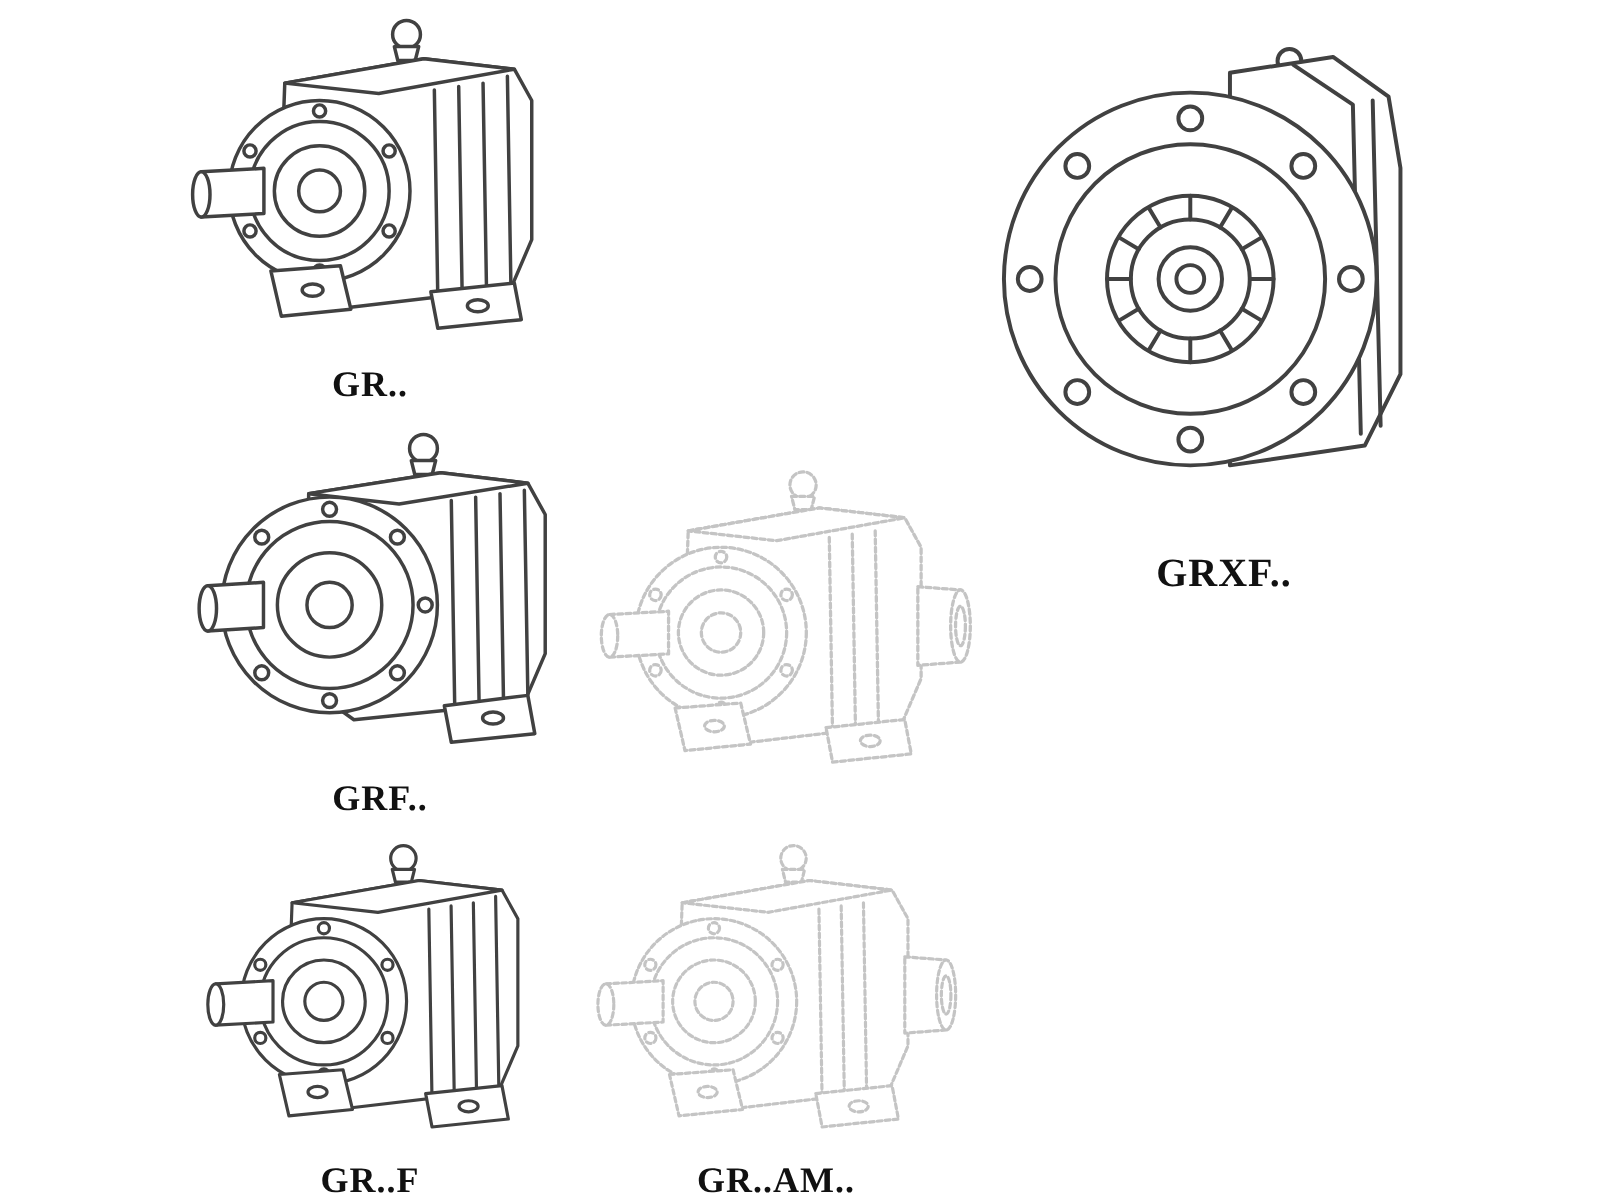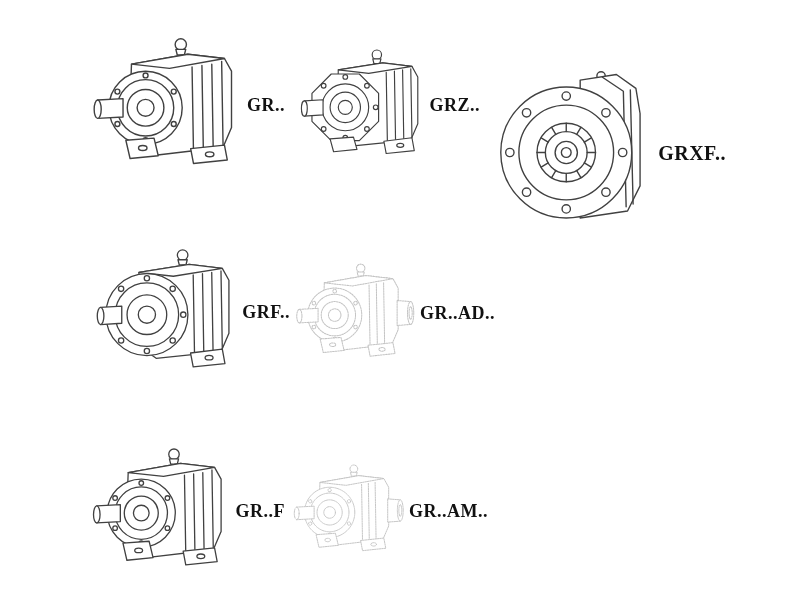--- a/index.html
+++ b/index.html
@@ -2,21 +2,21 @@
 <html><head>
 <meta charset="utf-8">
 <style>
   html,body{margin:0;padding:0}
   body{
     width:800px;height:600px;background:#ffffff;
     font-family:"Liberation Serif", serif;
   }
   .page{position:relative;width:800px;height:600px;background:#fff;overflow:hidden}
   .cell{
-    position:absolute;margin:0;display:flex;flex-direction:row;
+    position:absolute;margin:0;display:flex;flex-direction:column;
     align-items:center;justify-content:flex-end;
   }
   .drawing{
     flex:1 1 auto;width:100%;height:calc(100% - 28px);
     color:#414141;stroke-dasharray:none;
   }
   .label{
     height:26px;line-height:26px;text-align:center;
     font-weight:700;font-size:18px;letter-spacing:.5px;color:#111;
     white-space:nowrap;
@@ -190,46 +190,39 @@
     </defs>
   </svg>
 
   <figure class="cell" style="left:85px;top:5px;width:200px;height:200px">
     <svg class="drawing" viewBox="0 0 230 200">
         <use href="#sym-basic"></use>
       </svg>
     <figcaption class="label">GR..</figcaption>
   </figure>
 
-  <figure class="cell" style="left:295px;top:5px;width:185px;height:200px">
-    <svg class="drawing" viewBox="0 0 230 200">
-        <use href="#sym-octflange"></use>
-      </svg>
-    <figcaption class="label">GRZ..</figcaption>
-  </figure>
 
   <figure class="cell" style="left:90px;top:212px;width:200px;height:200px">
     <svg class="drawing" viewBox="0 0 230 200">
         <use href="#sym-roundflange"></use>
       </svg>
     <figcaption class="label">GRF..</figcaption>
   </figure>
 
   <figure class="cell cell-large" style="left:498px;top:5px;width:228px;height:295px">
     <svg class="drawing" viewBox="0 0 230 240">
         <use href="#sym-grxf"></use>
       </svg>
     <figcaption class="label">GRXF..</figcaption>
   </figure>
 
   <figure class="cell faded" style="left:290px;top:212px;width:205px;height:202px">
     <svg class="drawing" viewBox="0 0 250 200">
         <use href="#sym-adapter"></use>
       </svg>
-    <figcaption class="label">GR..AD..</figcaption>
   </figure>
 
 
   <figure class="cell" style="left:85px;top:418px;width:200px;height:185px">
     <svg class="drawing" viewBox="0 0 230 200">
         <use href="#sym-basic"></use>
       </svg>
     <figcaption class="label">GR..F</figcaption>
   </figure>
 

